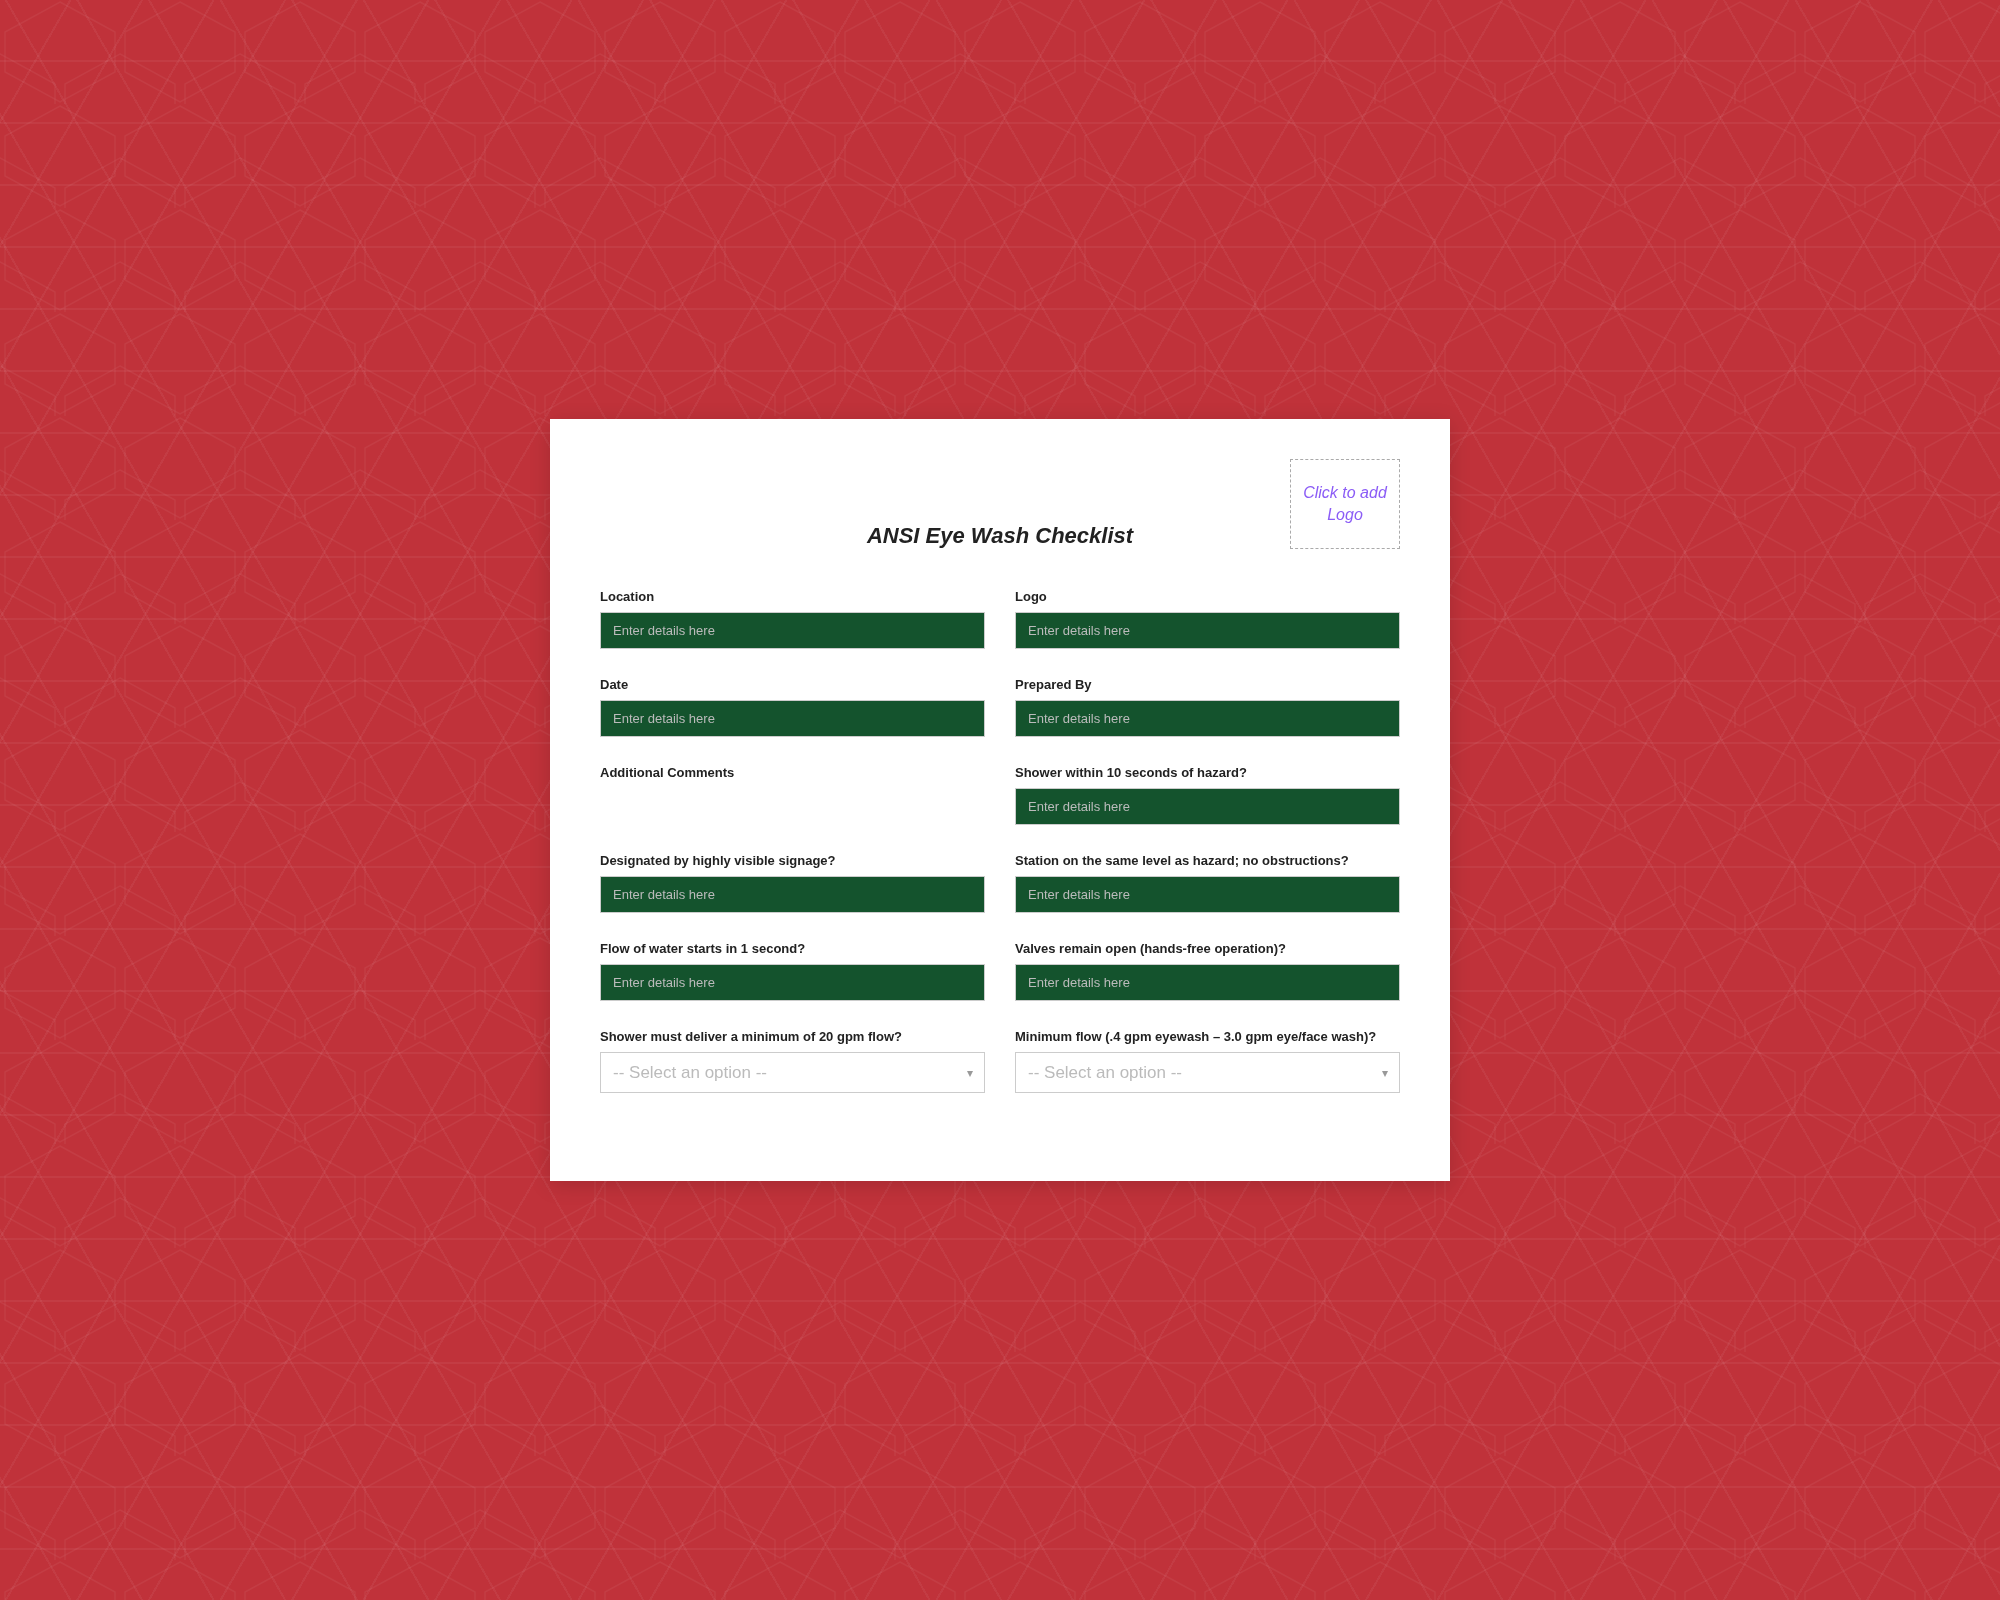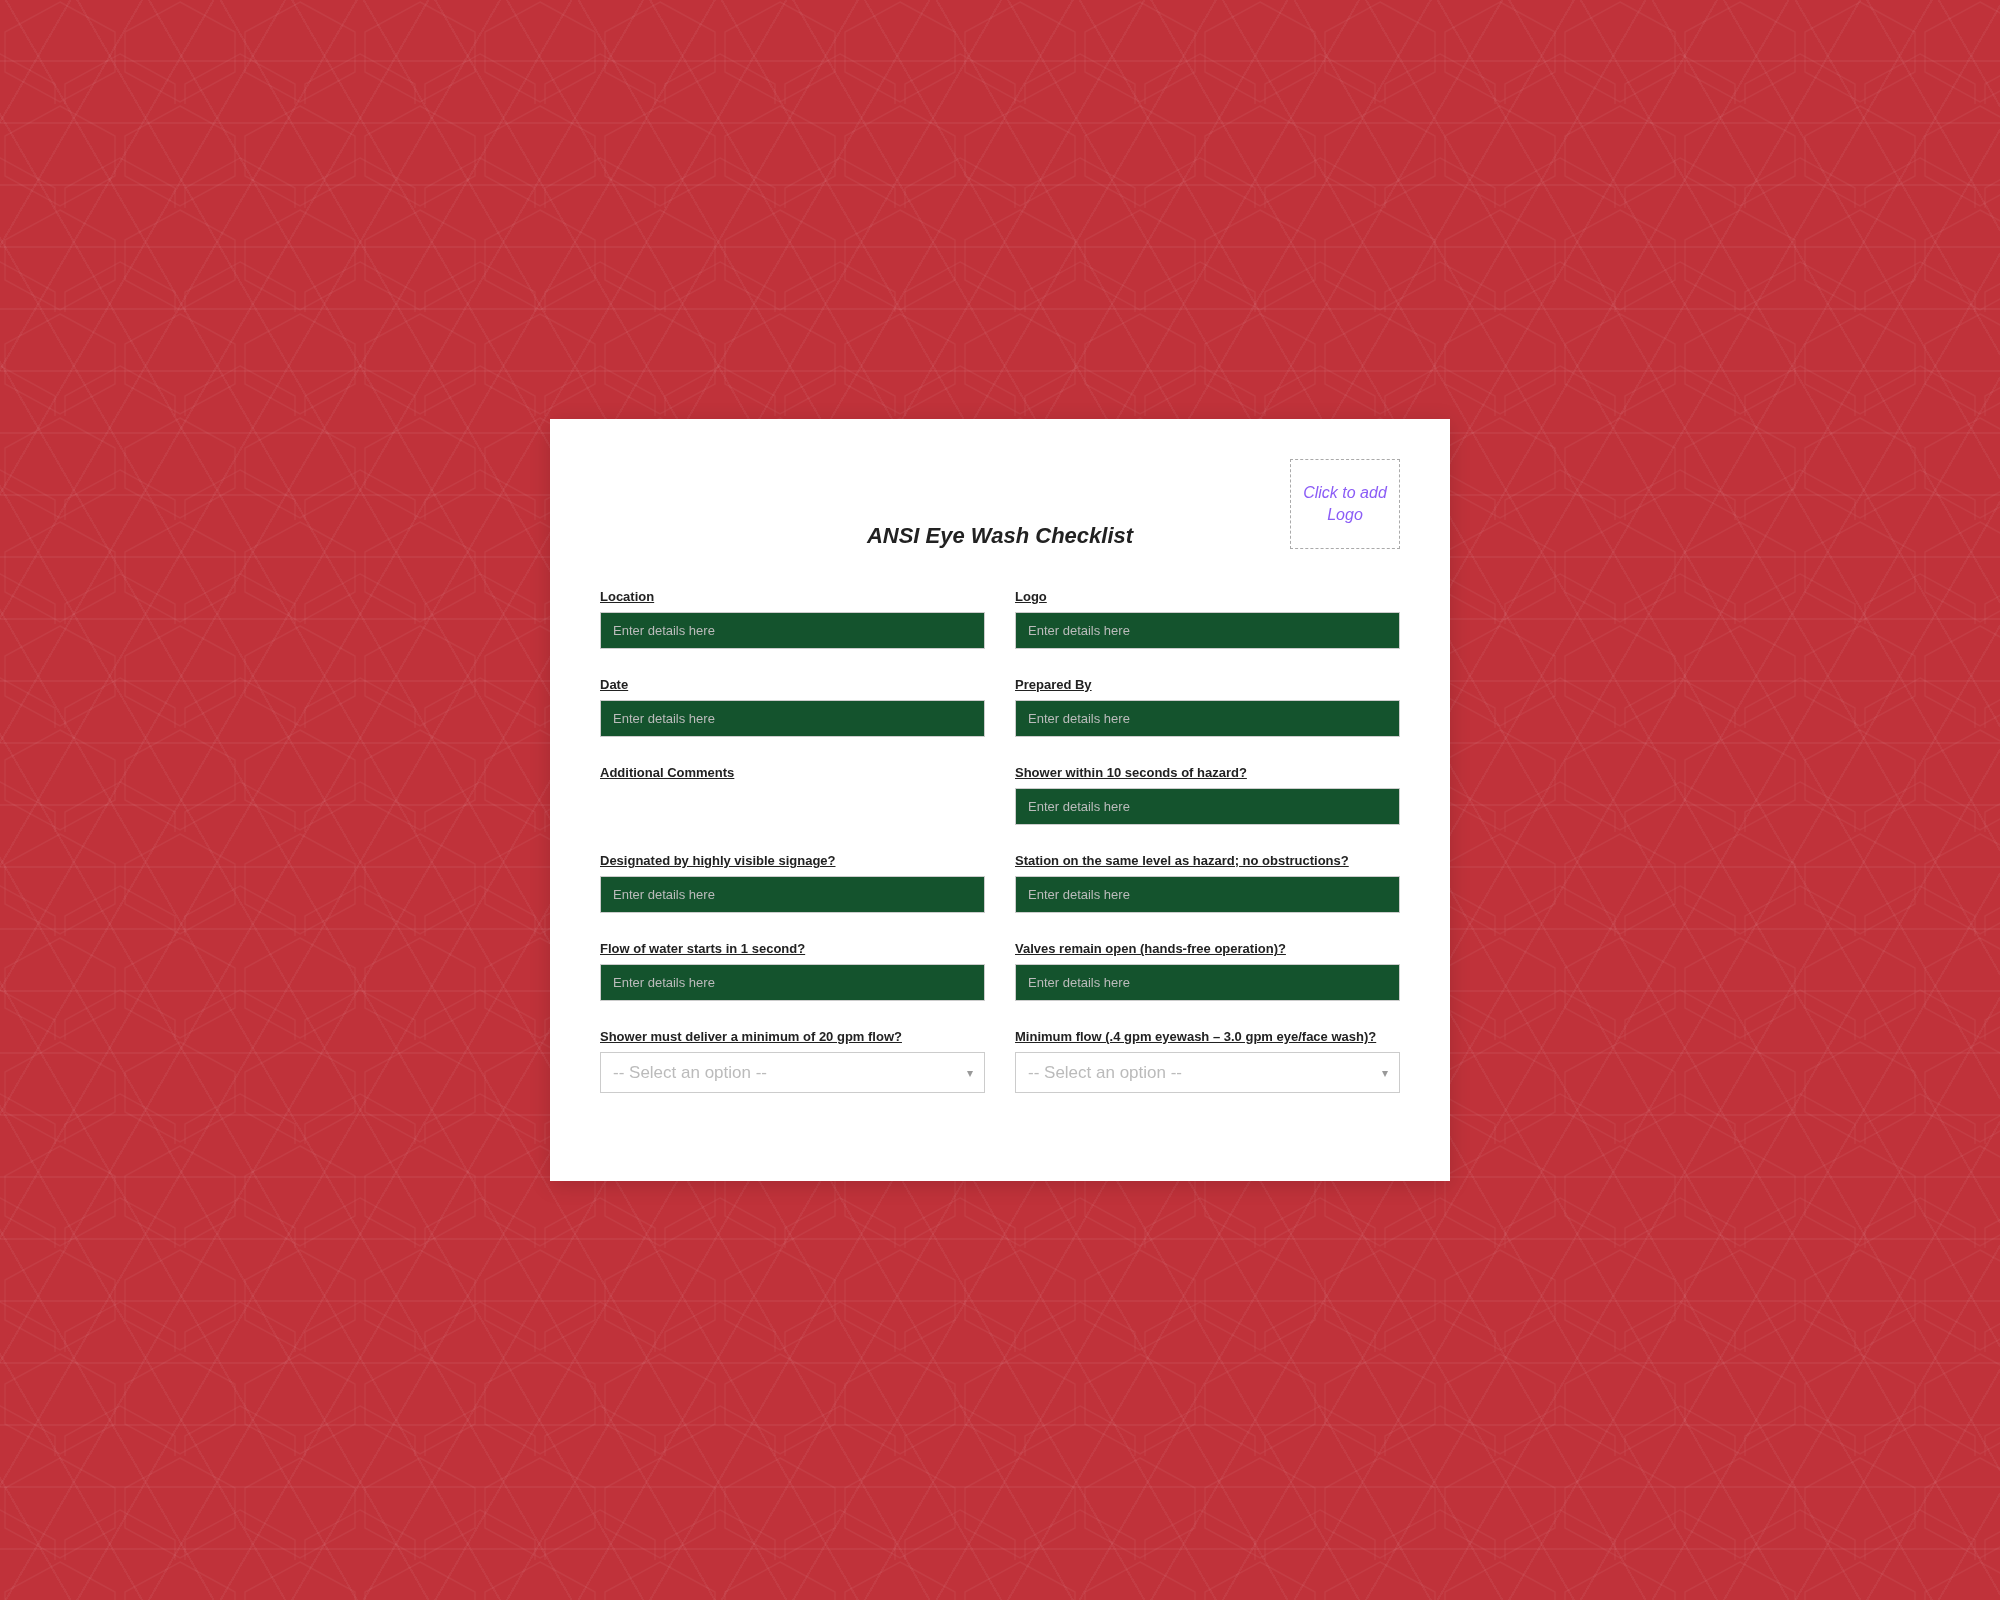--- a/index.html
+++ b/index.html
@@ -111,21 +111,20 @@
       flex: 1;
       display: flex;
       flex-direction: column;
     }
 
     .form-label {
       font-size: 13px;
       font-weight: bold;
       color: #222;
       margin-bottom: 8px;
-      text-decoration: underline;
     }
 
     .form-input {
       border: 1px solid #ccc;
       padding: 10px 12px;
       font-size: 13px;
       color: #999;
       outline: none;
       width: 100%;
       background: #14532d;

